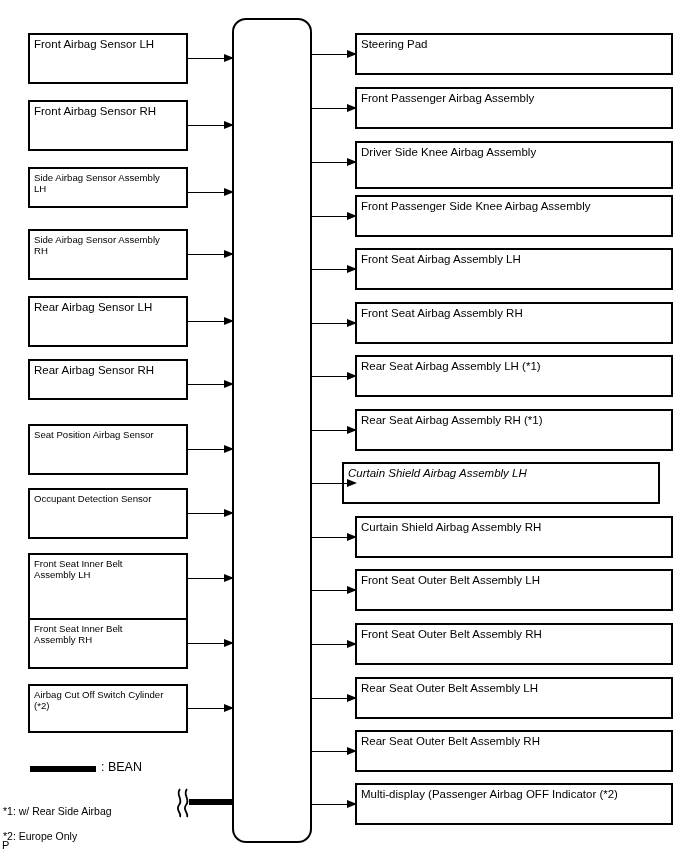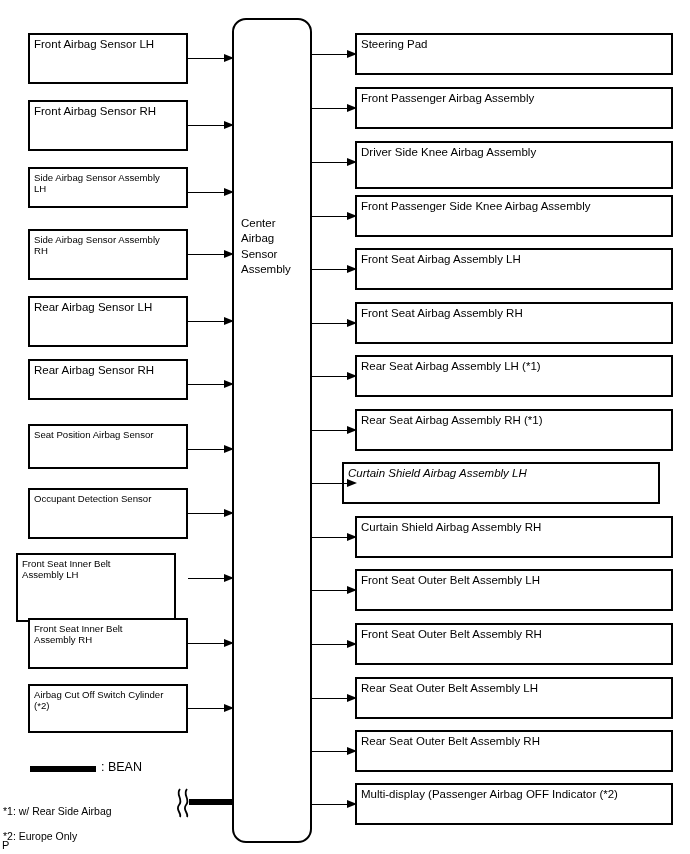--- a/index.html
+++ b/index.html
@@ -134,26 +134,20 @@
     top: 839px;
     font-size: 11px;
   }
 </style>
 </head>
 <body>
 
 <div id="diagram">
 
   <div id="center-box"></div>
-  <div id="center-label">
-    <div>Center</div>
-    <div>Airbag</div>
-    <div>Sensor</div>
-    <div>Assembly</div>
-  </div>
 
   <div id="bean-line"></div>
   <div id="bean-break">
     <svg width="22" height="34" viewBox="0 0 22 34" xmlns="http://www.w3.org/2000/svg">
       <path d="M8 3 C3 9, 12 13, 7 19 C3 24, 10 27, 8 31" fill="none" stroke="#000" stroke-width="1.8"></path>
       <path d="M15 3 C10 9, 19 13, 14 19 C10 24, 17 27, 15 31" fill="none" stroke="#000" stroke-width="1.8"></path>
     </svg>
   </div>
 
   <div id="bean-legend-bar"></div>
@@ -187,31 +181,31 @@
       <div class="box left fs-big" style="top: 296px; height: 51px; left: 28px;"><span>Rear Airbag Sensor LH</span></div>
       <div class="conn" style="left: 188px; width: 46px; top: 317px;">
         <div class="shaft" style="width: 36px;"></div>
         <div class="head" style="left: 36px;"></div>
       </div>
       <div class="box left fs-big" style="top: 359px; height: 41px; left: 28px;"><span>Rear Airbag Sensor RH</span></div>
       <div class="conn" style="left: 188px; width: 46px; top: 380px;">
         <div class="shaft" style="width: 36px;"></div>
         <div class="head" style="left: 36px;"></div>
       </div>
-      <div class="box left fs-small" style="top: 424px; height: 45px; left: 28px;"><span>Seat Position Airbag Sensor</span></div>
+      <div class="box left fs-small" style="top: 424px; height: 51px; left: 28px;"><span>Seat Position Airbag Sensor</span></div>
       <div class="conn" style="left: 188px; width: 46px; top: 445px;">
         <div class="shaft" style="width: 36px;"></div>
         <div class="head" style="left: 36px;"></div>
       </div>
       <div class="box left fs-small" style="top: 488px; height: 51px; left: 28px;"><span>Occupant Detection Sensor</span></div>
       <div class="conn" style="left: 188px; width: 46px; top: 509px;">
         <div class="shaft" style="width: 36px;"></div>
         <div class="head" style="left: 36px;"></div>
       </div>
-      <div class="box left fs-small" style="top: 553px; height: 69px; left: 16px;"><span>Front Seat Inner Belt Assembly LH</span></div>
+      <div class="box left fs-small" style="top: 553px; height: 69px; left: 28px;"><span>Front Seat Inner Belt Assembly LH</span></div>
       <div class="conn" style="left: 188px; width: 46px; top: 574px;">
         <div class="shaft" style="width: 36px;"></div>
         <div class="head" style="left: 36px;"></div>
       </div>
       <div class="box left fs-small" style="top: 618px; height: 51px; left: 28px;"><span>Front Seat Inner Belt Assembly RH</span></div>
       <div class="conn" style="left: 188px; width: 46px; top: 639px;">
         <div class="shaft" style="width: 36px;"></div>
         <div class="head" style="left: 36px;"></div>
       </div>
       <div class="box left fs-small" style="top: 684px; height: 49px; left: 28px;"><span>Airbag Cut Off Switch Cylinder (*2)</span></div>

